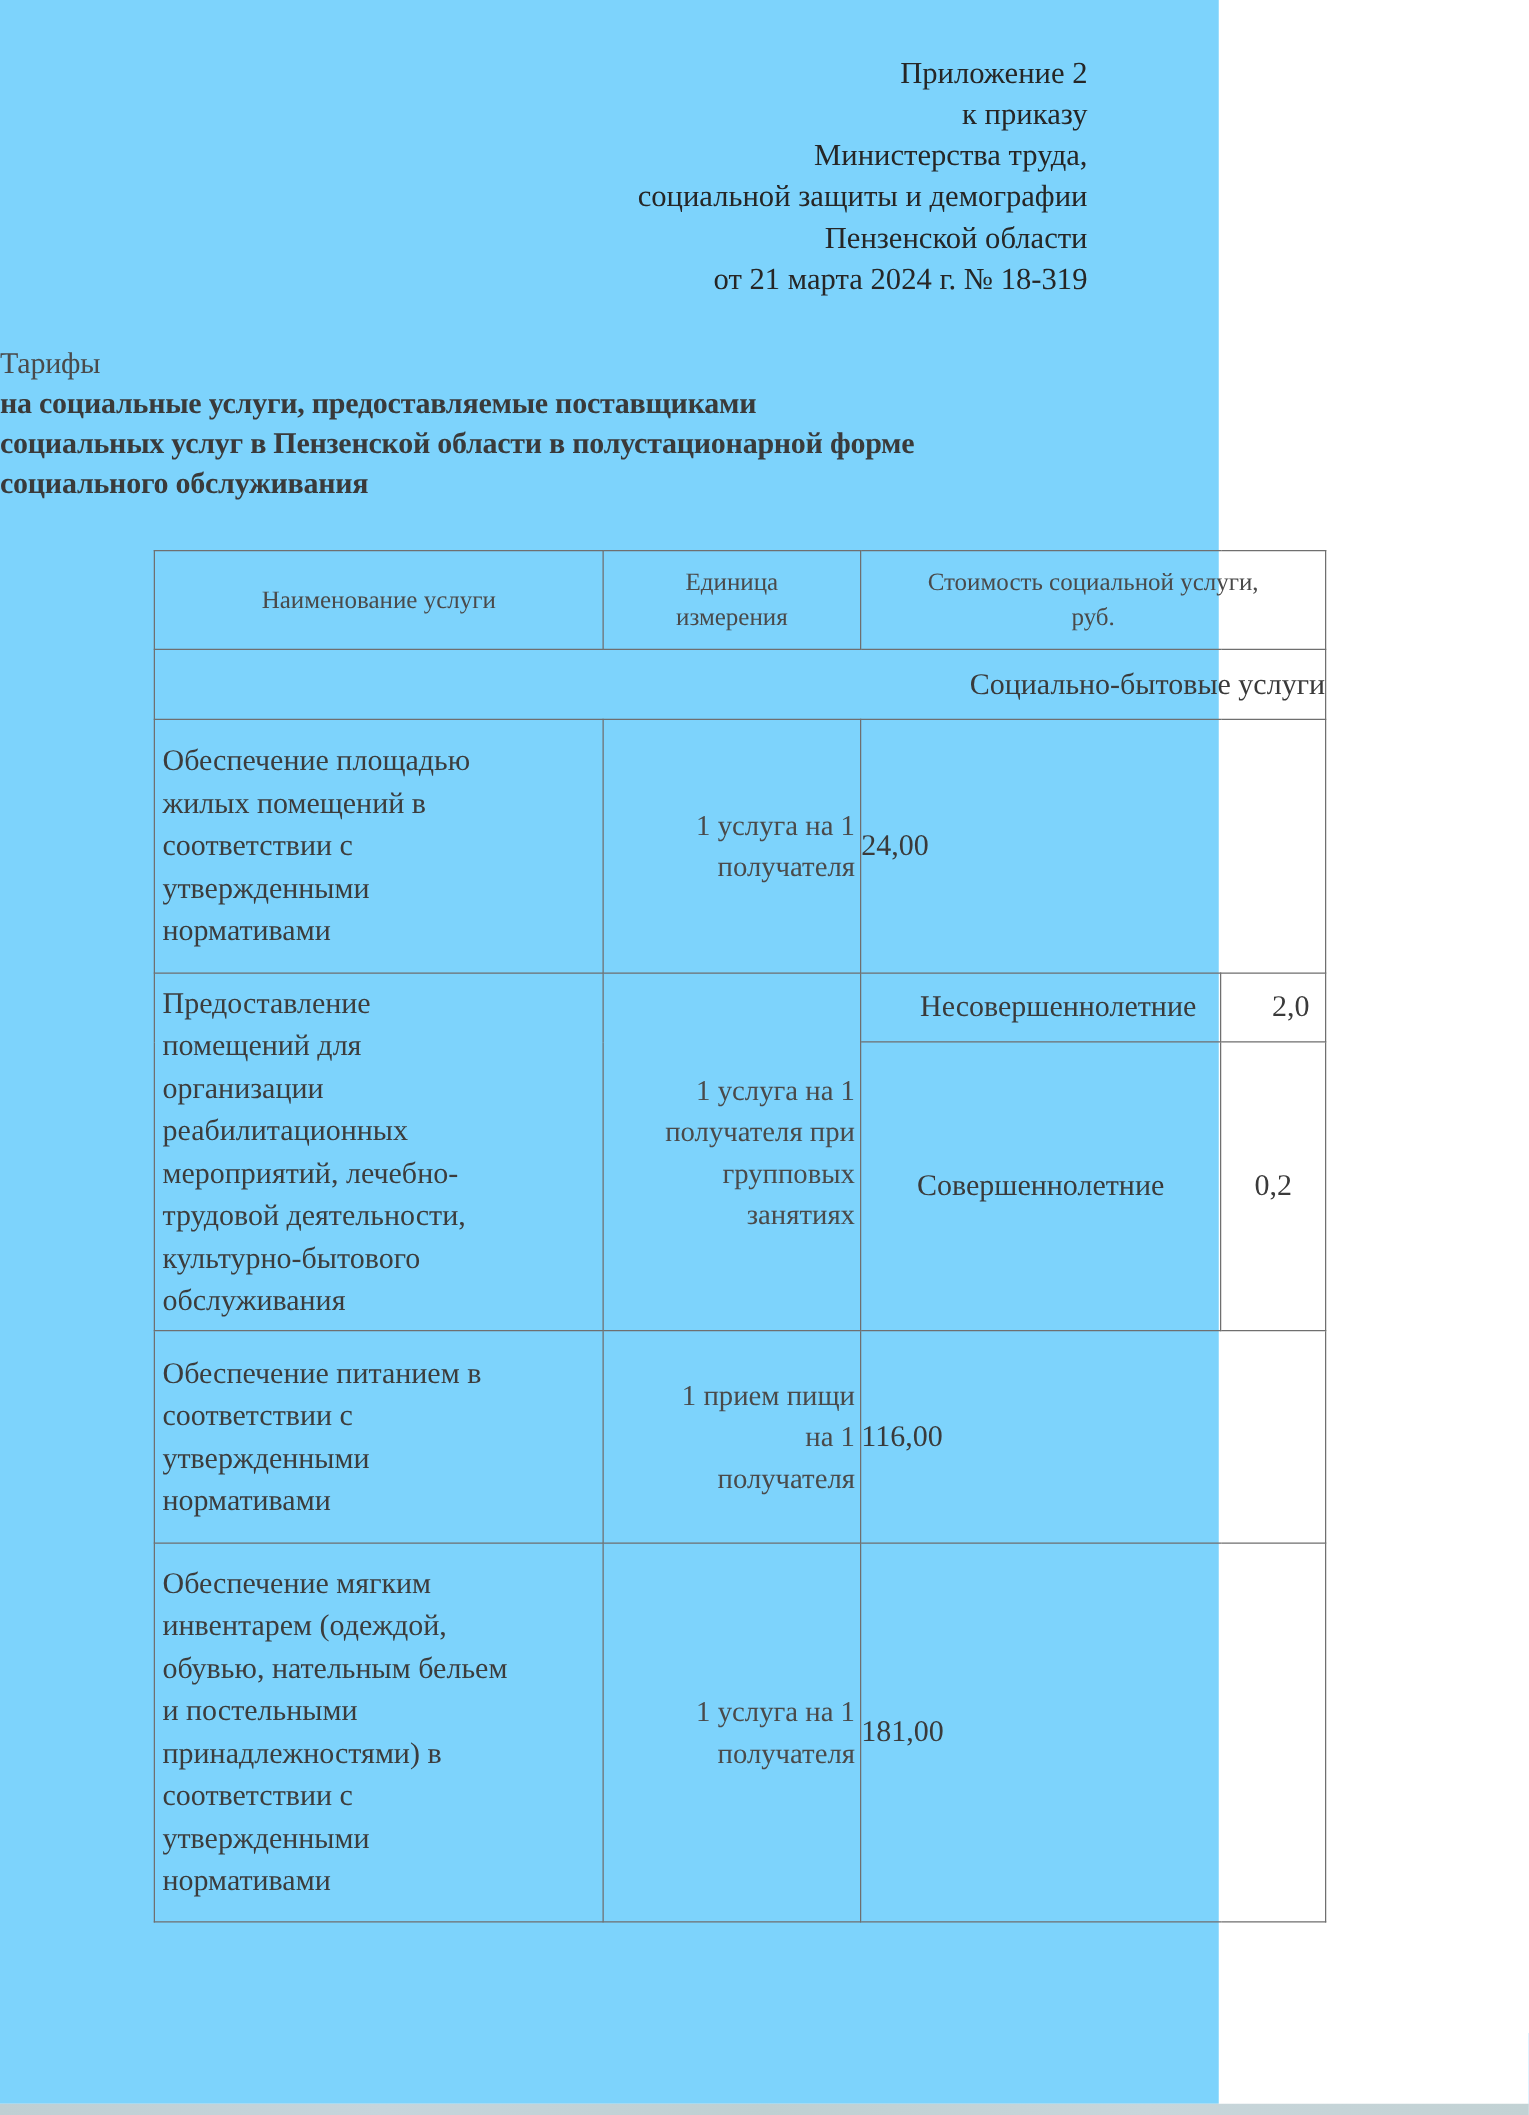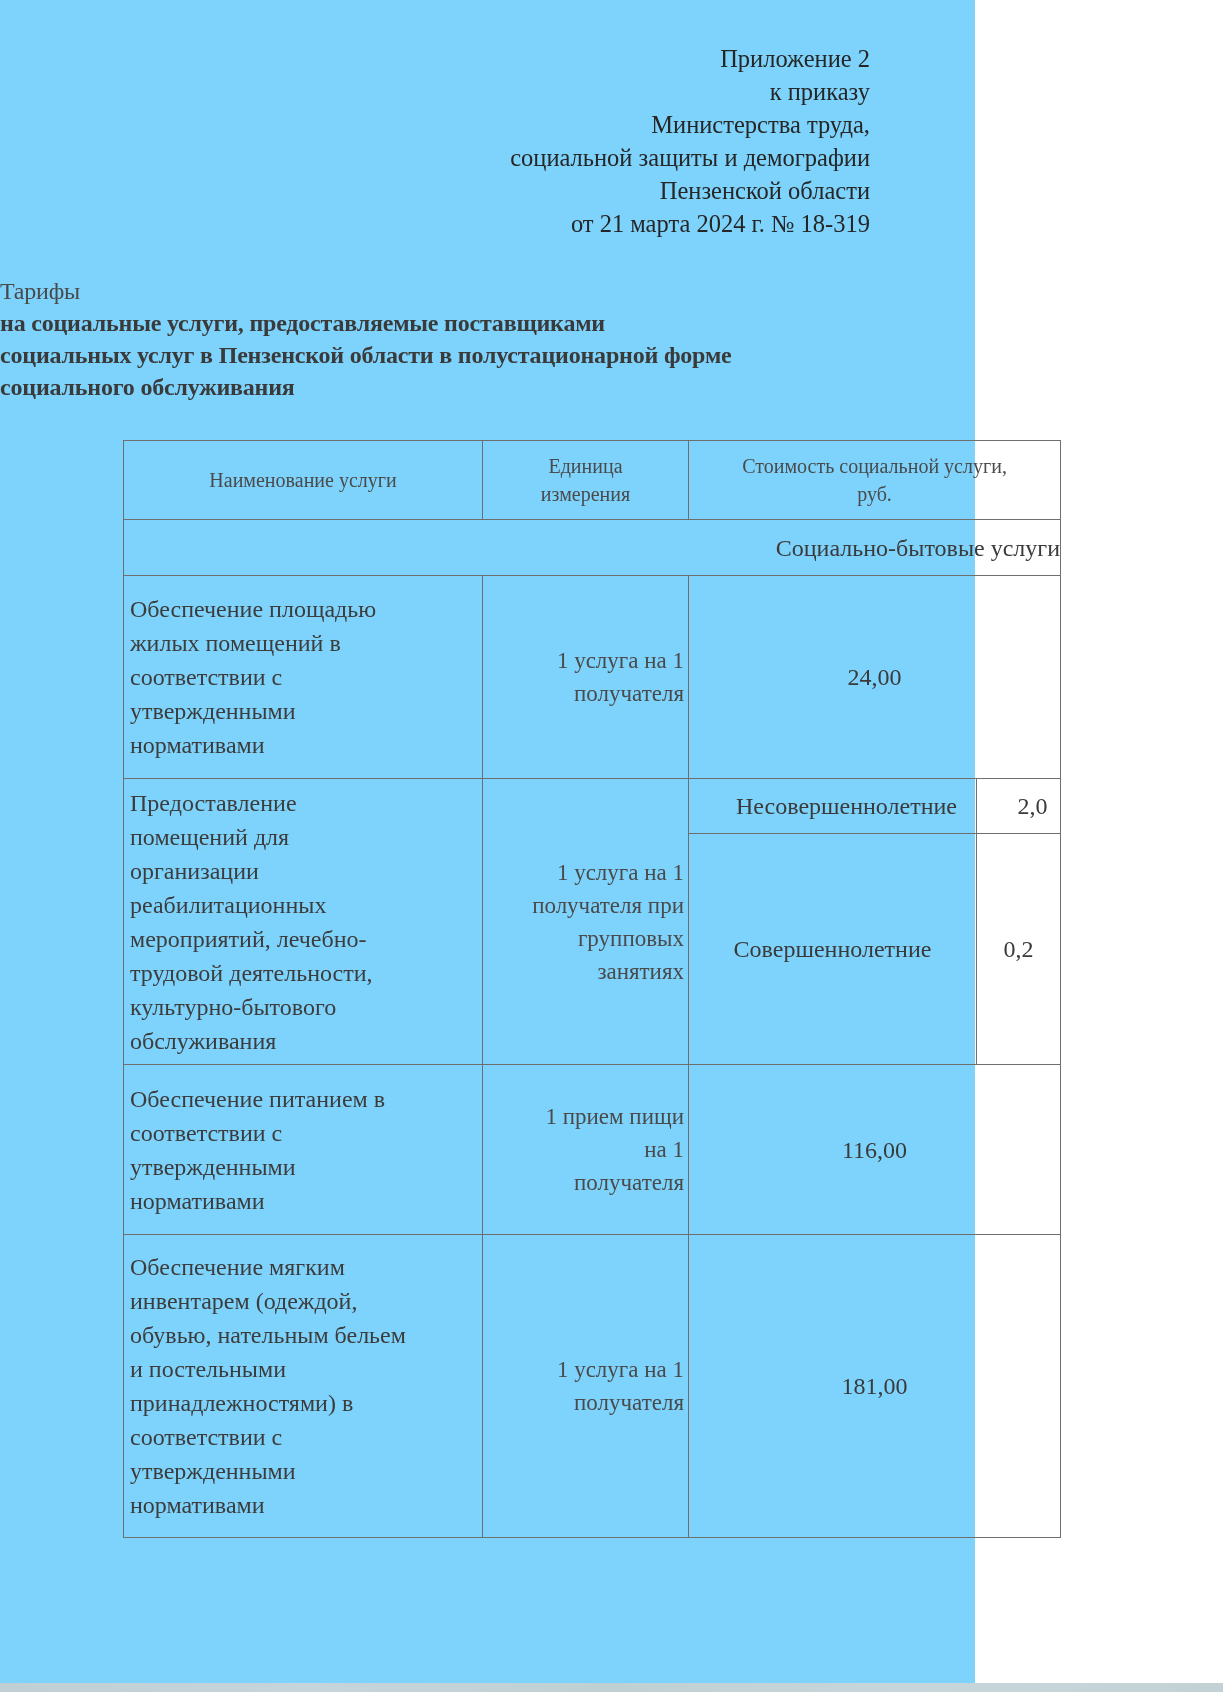--- a/index.html
+++ b/index.html
@@ -93,21 +93,20 @@
       vertical-align: top;
     }
     td.unit-cell {
       text-align: right;
       font-size: 23px;
       line-height: 33px;
       color: #4a4a4a;
       padding: 0 4px !important;
     }
     td.price-cell {
-      text-align: center;
       font-size: 24px;
       color: #3a3a3a;
     }
     td.sub-label {
       text-align: center;
       font-size: 24px;
       color: #3a3a3a;
     }
     td.sub-value {
       text-align: center;

